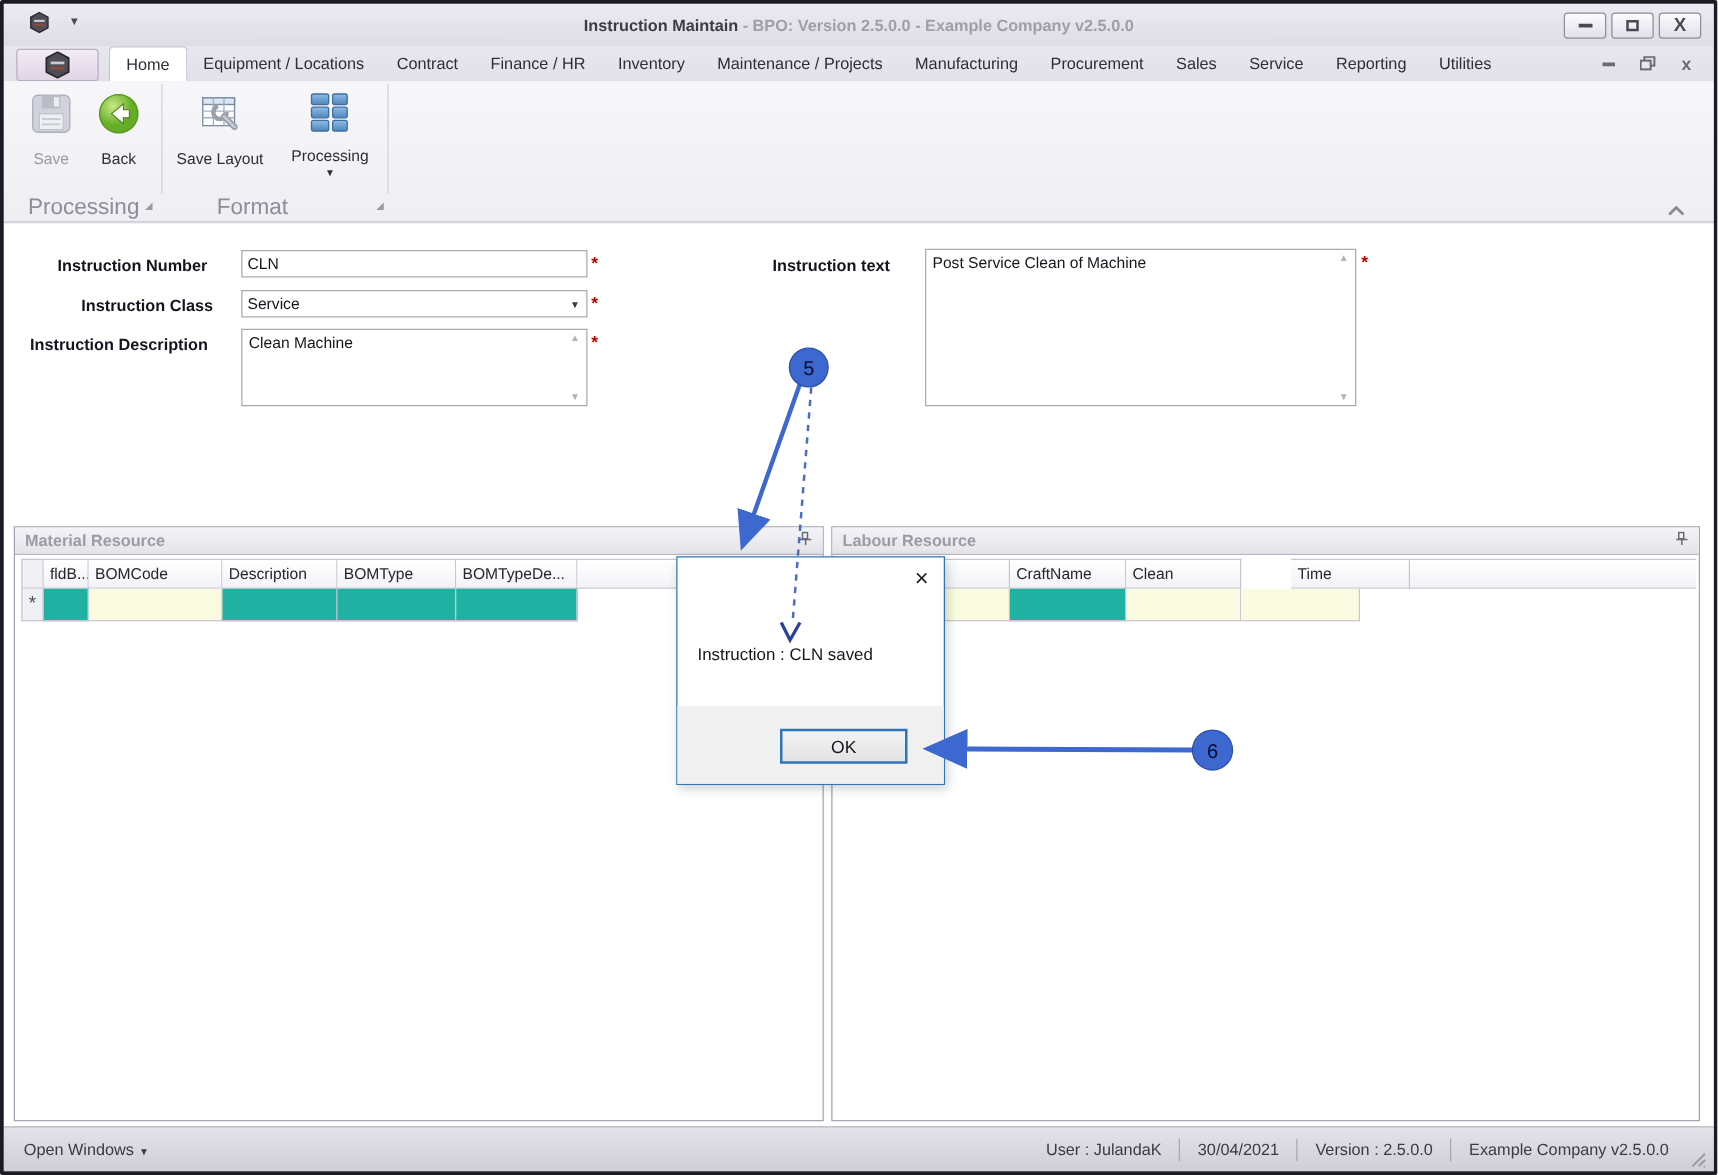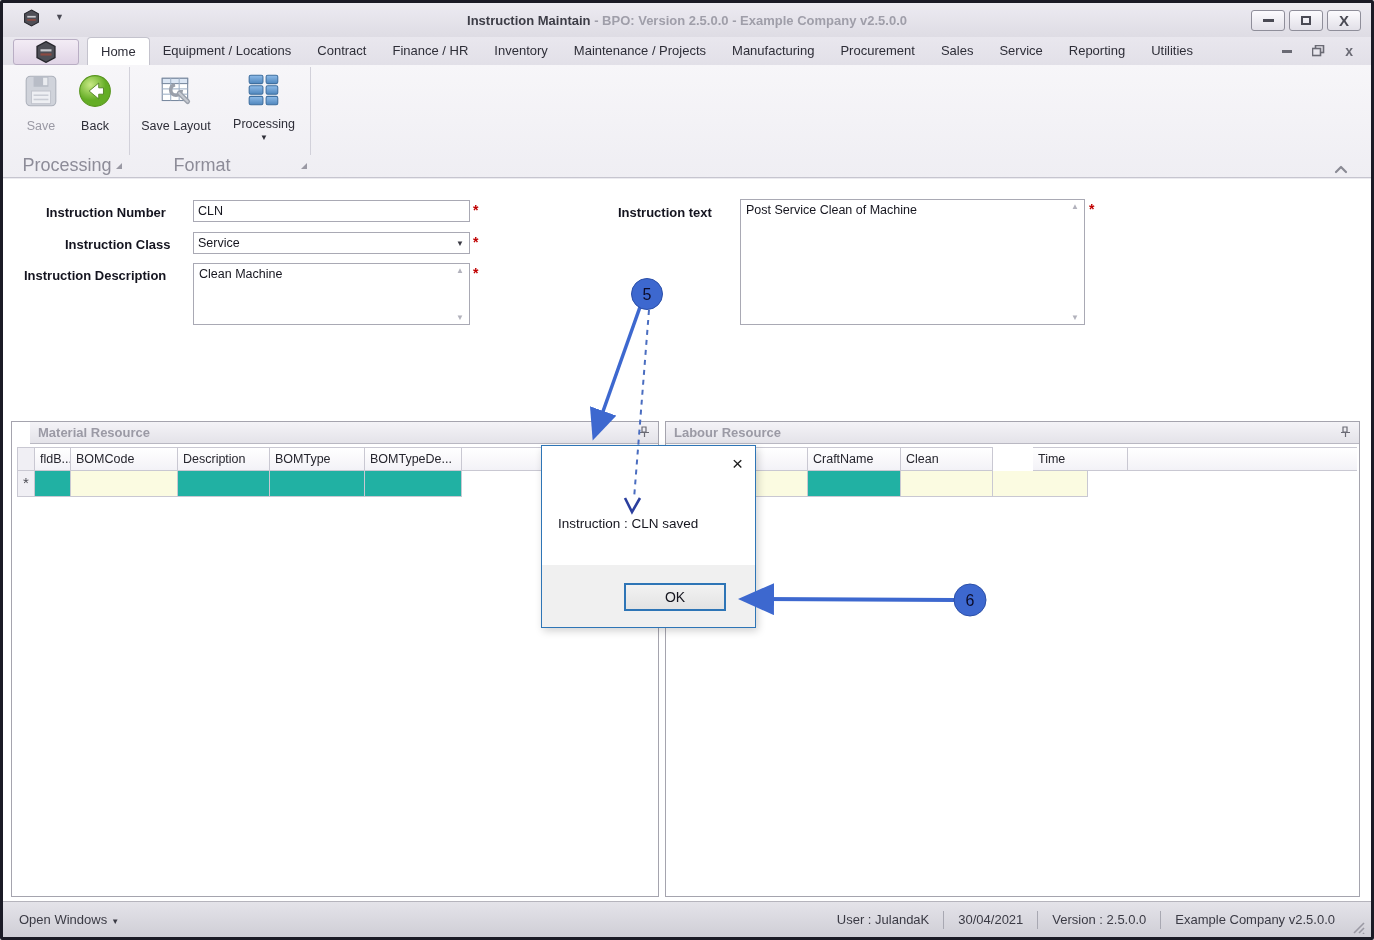--- a/index.html
+++ b/index.html
@@ -278,21 +278,21 @@
     <div class="flabel" style="left:615px; top:26px;">Instruction text</div>
     <div class="tarea" style="left:737px; top:20px; width:345px; height:126px;">
       <div class="txt">Post Service Clean of Machine</div>
       <div class="scrollarrows">
           <span>▲</span>
           <span>▼</span>
         </div>
     </div>
     <div class="req" style="left:1086px; top:22px;">*</div>
 
-    <div class="panel" style="left:8px; width:648px;padding-left:18px;">
+    <div class="panel" style="left:8px; width:648px;">
       <div class="panel-header">
         <span class="panel-title">Material Resource</span>
         <span class="pin">
           <svg width="11" height="12" viewBox="0 0 11 12">
               <path d="M3 1 H7 V6 H3 Z M1 6.5 H10 M5.5 6.5 V11" fill="none" stroke="#6a6a74" stroke-width="1.2"></path>
             </svg>
         </span>
       </div>
       <div class="grid">
         <div class="grow">

